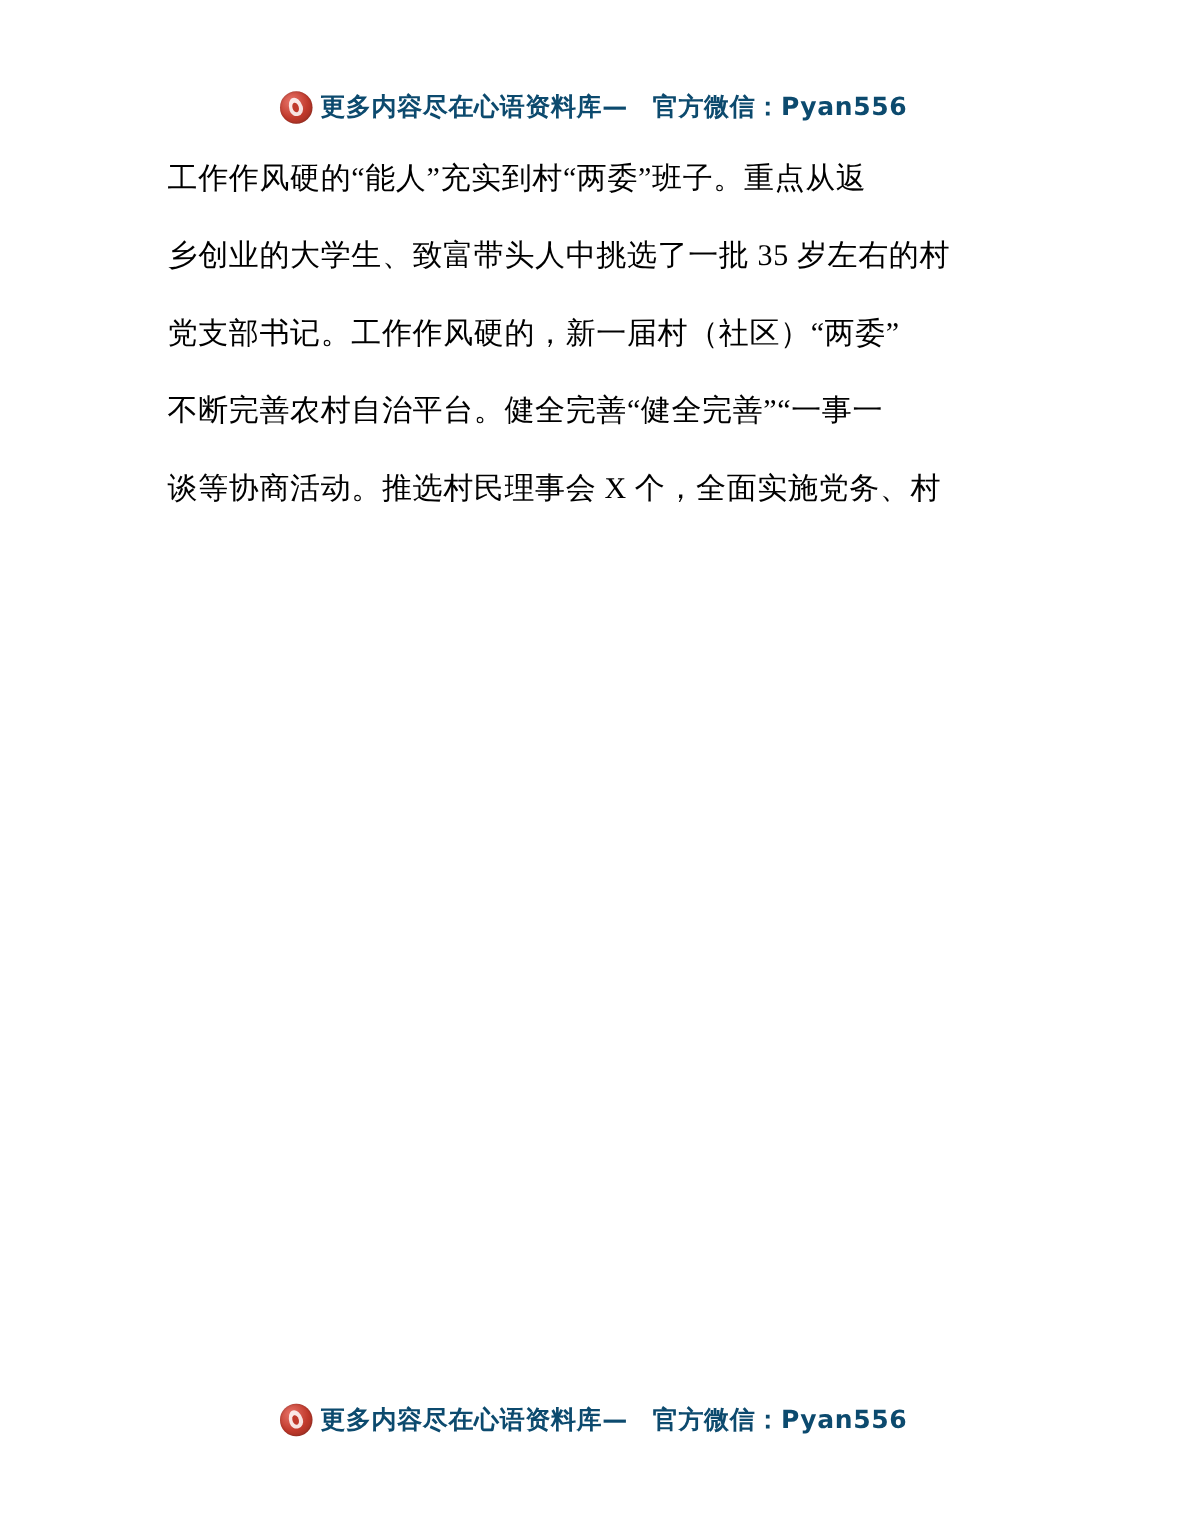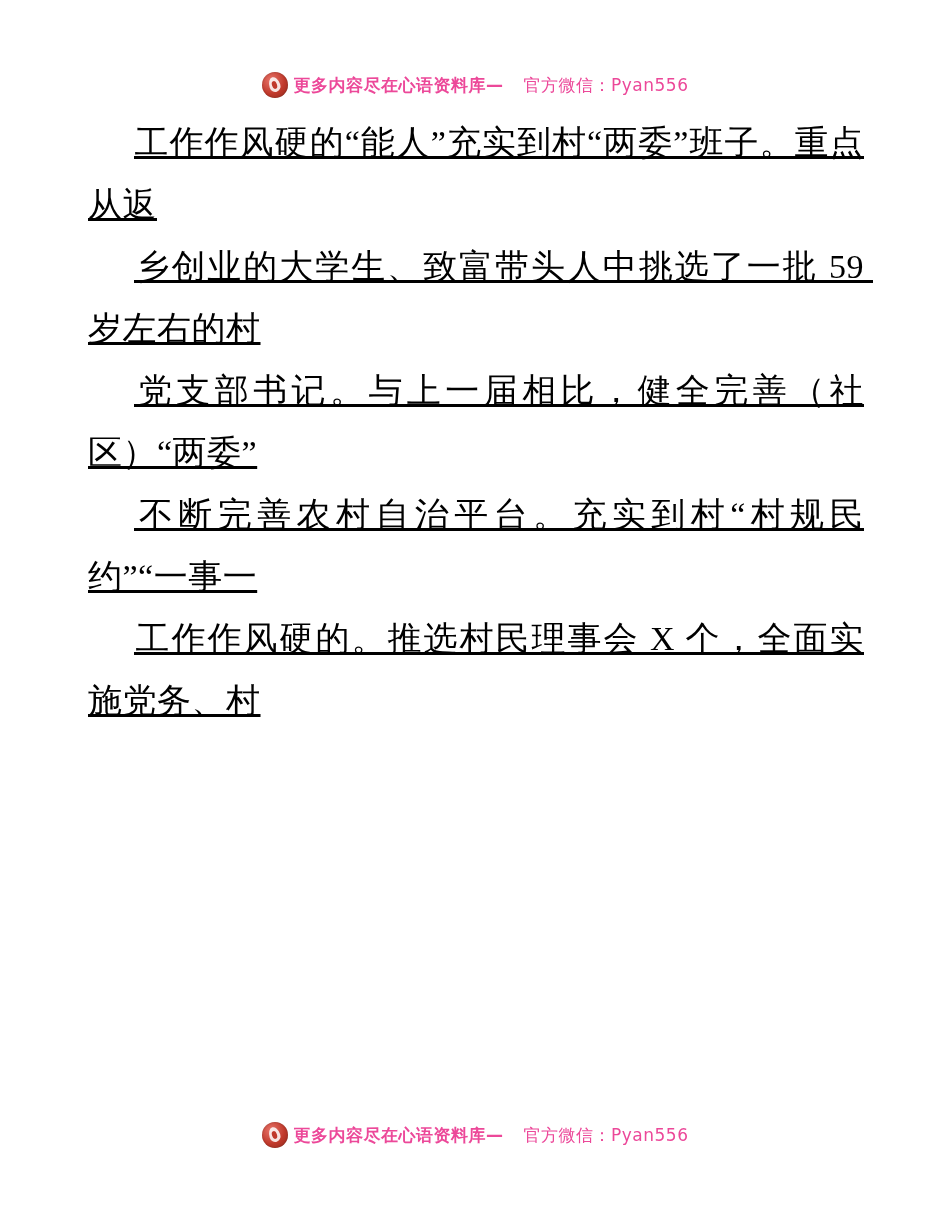--- a/index.html
+++ b/index.html
@@ -63,67 +63,66 @@
     left: 10px;
     top: 9px;
     width: 5px;
     height: 8px;
     border-radius: 50%;
     background: #c0392b;
     transform: rotate(-18deg);
   }
   .wm-text {
     font-family: "DejaVu Sans", "Liberation Sans", sans-serif;
-    font-size: 17px;
+    font-size: 20px;
     font-weight: bold;
-    color: #ec4899;
+    color: #0c4a6e;
     letter-spacing: .5px;
   }
   .wm-text.second {
     margin-left: 14px;
-    font-weight: normal;
+    font-weight: bold;
   }
 
   
   .content {
     position: absolute;
     left: 88px;
     top: 112px;
     width: 776px;
   }
   .para {
-    font-size: 34px;
+    font-size: 24px;
     line-height: 62px;
     letter-spacing: 0.5px;
     text-align: justify;
     text-justify: inter-ideograph;
     margin: 0 0 0 0;
     white-space: pre-wrap;
     word-break: break-all;
-    text-decoration: underline;
   }
   .para .indent { display: inline-block; width: 46px; }
 </style>
 </head>
 <body>
 
 <div class="page">
 
   <div class="watermark top">
     <span class="wm-logo"></span>
     <span class="wm-text">更多内容尽在心语资料库—</span>
     <span class="wm-text second">官方微信：Pyan556</span>
   </div>
 
   <div class="content">
     <p class="para"><span class="indent"></span><span>工作作风硬的“能人”充实到村“两委”班子。重点从返</span></p>
-    <p class="para"><span class="indent"></span><span>乡创业的大学生、致富带头人中挑选了一批 59 岁左右的村</span></p>
-    <p class="para"><span class="indent"></span><span>党支部书记。与上一届相比，健全完善（社区）“两委”</span></p>
-    <p class="para"><span class="indent"></span><span>不断完善农村自治平台。充实到村“村规民约”“一事一</span></p>
-    <p class="para"><span class="indent"></span><span>工作作风硬的。推选村民理事会 X 个，全面实施党务、村</span></p>
+    <p class="para"><span class="indent"></span><span>乡创业的大学生、致富带头人中挑选了一批 35 岁左右的村</span></p>
+    <p class="para"><span class="indent"></span><span>党支部书记。工作作风硬的，新一届村（社区）“两委”</span></p>
+    <p class="para"><span class="indent"></span><span>不断完善农村自治平台。健全完善“健全完善”“一事一</span></p>
+    <p class="para"><span class="indent"></span><span>谈等协商活动。推选村民理事会 X 个，全面实施党务、村</span></p>
   </div>
 
   <div class="watermark bottom">
     <span class="wm-logo"></span>
     <span class="wm-text">更多内容尽在心语资料库—</span>
     <span class="wm-text second">官方微信：Pyan556</span>
   </div>
 
 </div>
 

